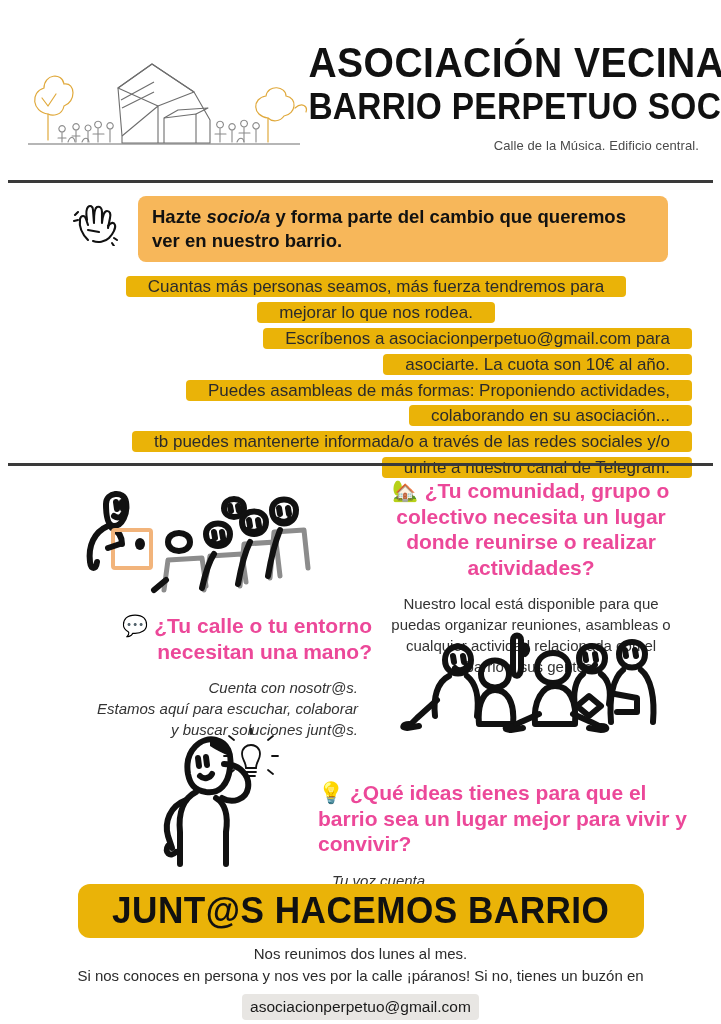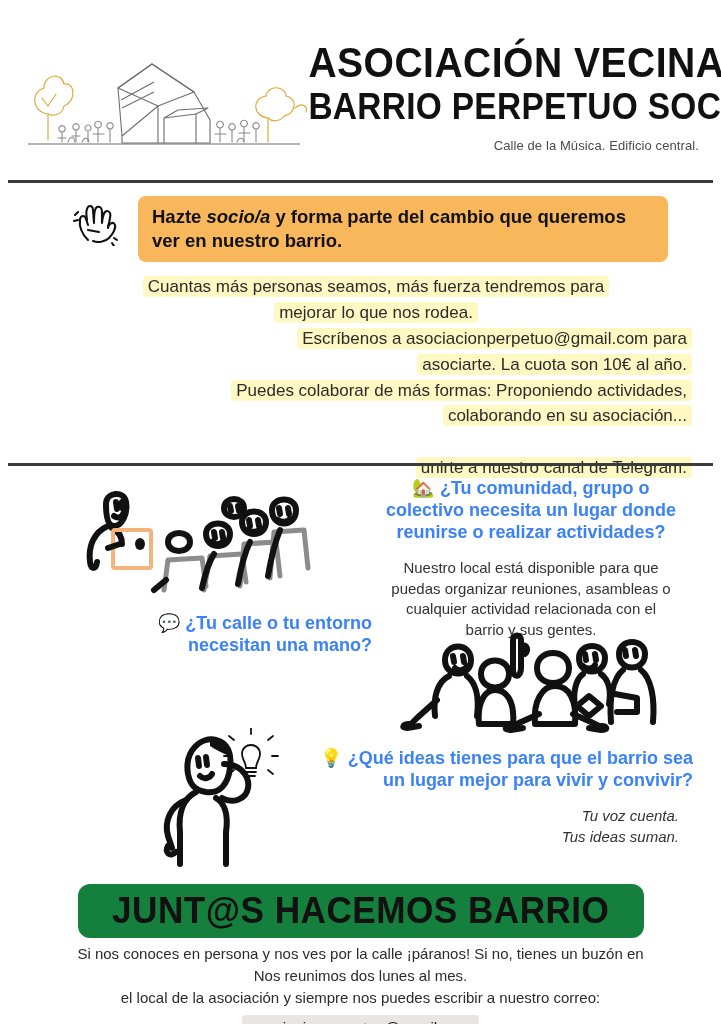--- a/index.html
+++ b/index.html
@@ -111,74 +111,74 @@
   .banner em { font-style: italic; }
 
   .para-grey {
     text-align: center;
     font-size: 17px;
     line-height: 1.52;
     color: #2b2b2b;
     margin: 0;
   }
   .para-grey span.hl {
-    background: #fef9c3;
+    background: #eab308;
     border-radius: 4px;
-    padding: 1px 5px;
+    padding: 1px 22px;
     box-decoration-break: clone;
     -webkit-box-decoration-break: clone;
   }
   .block-a { position: absolute; top: 78px; left: 60px; width: 600px; }
   .block-b { position: absolute; top: 130px; left: 46px; width: 630px; text-align: right; }
 
   
   .qa { position: absolute; }
   .qa-head {
     font-weight: 700;
-    font-size: 18px;
+    font-size: 21px;
     line-height: 1.22;
-    color: #3b82f6;
+    color: #ec4899;
     margin: 0 0 8px 0;
   }
   .qa-body {
     font-size: 15px;
     line-height: 1.38;
     color: #333333;
     margin: 14px;
   }
   .qa-body.italic { font-style: italic; }
   .emoji { font-style: normal; font-weight: 400; }
 
   
   .qa-1 { top: 478px; right: 30px; width: 320px; text-align: center; }
   .art-audience { position: absolute; top: 482px; left: 72px; width: 285px; height: 115px; }
 
   
   .qa-2 { top: 613px; left: 72px; width: 300px; text-align: right; }
   .art-group { position: absolute; top: 628px; right: 48px; width: 280px; height: 105px; }
 
   
-  .qa-3 { top: 748px; right: 28px; width: 375px; text-align: right; }
+  .qa-3 { top: 780px; right: 28px; width: 375px; text-align: left; }
   .art-thinker { position: absolute; top: 728px; left: 158px; width: 140px; height: 140px; }
   .tagline-serif {
     font-family: "Liberation Serif", serif;
     font-weight: 700;
     font-style: normal;
     font-size: 16.5px;
     color: #111111;
   }
 
   
   .cta {
     position: absolute;
     left: 78px;
     top: 884px;
     width: 566px;
     height: 54px;
-    background: #15803d;
+    background: #eab308;
     border-radius: 12px;
     display: flex;
     align-items: center;
     justify-content: center;
   }
   .cta-text {
     font-family: "Liberation Sans Narrow", "Liberation Sans", sans-serif;
     font-weight: 700;
     font-size: 37px;
     letter-spacing: 0.5px;
@@ -290,23 +290,23 @@
   </div>
 
   <p class="para-grey block-a">
     <span class="hl">Cuantas más personas seamos, más fuerza tendremos para</span><br>
     <span class="hl">mejorar lo que nos rodea.</span>
   </p>
 
   <p class="para-grey block-b">
     <span class="hl">Escríbenos a asociacionperpetuo@gmail.com para</span><br>
     <span class="hl">asociarte. La cuota son 10€ al año.</span><br>
-    <span class="hl">Puedes colaborar de más formas:  Proponiendo actividades,</span><br>
+    <span class="hl">Puedes asambleas de más formas:  Proponiendo actividades,</span><br>
     <span class="hl">colaborando en su asociación...</span><br>
-    <br>
+    <span class="hl">tb puedes mantenerte informada/o a través de las redes sociales y/o</span><br>
     <span class="hl">unirte a nuestro canal de Telegram.</span>
   </p>
 </div>
 
 <div class="rule rule-2"></div>
 
 <div class="art-audience">
   <svg viewBox="0 0 285 115" width="285" height="115" aria-hidden="true">
 
     <path class="doodle" d="M34 22 C34 10 52 8 54 20 C56 32 50 44 42 44 C35 44 34 32 34 22 Z"></path>
@@ -357,20 +357,25 @@
     <span>¿Tu comunidad, grupo o colectivo necesita un lugar donde reunirse o realizar actividades?</span>
   </p>
   <p class="qa-body">Nuestro local está disponible para que puedas organizar reuniones, asambleas o cualquier actividad relacionada con el barrio y sus gentes.</p>
 </div>
 
 <div class="qa qa-2">
   <p class="qa-head">
     <span class="emoji">💬</span>
     <span>¿Tu calle o tu entorno necesitan una mano?</span>
   </p>
+  <p class="qa-body italic">
+    <span>Cuenta con nosotr@s.</span><br>
+    <span>Estamos aquí para escuchar, colaborar</span><br>
+    <span>y buscar soluciones junt@s.</span>
+  </p>
 </div>
 
 <div class="art-group">
   <svg viewBox="0 0 280 105" width="280" height="105" aria-hidden="true">
 
     <path class="doodle" d="M52 32 C52 14 78 14 78 32 C78 50 52 50 52 32 Z"></path>
     <path class="doodle" d="M60 28 L61 34 M70 28 L71 34" stroke-width="5"></path>
     <path class="doodle" d="M62 40 C66 44 72 42 74 38" stroke-width="5"></path>
     <path class="doodle" d="M56 48 C44 54 40 70 42 88"></path>
     <path class="doodle" d="M74 48 C84 56 86 72 84 88"></path>
@@ -441,17 +446,16 @@
     <span>Tu voz cuenta.</span><br>
     <span>Tus ideas suman.</span><br>
   </p>
 </div>
 
 <div class="cta">
   <span class="cta-text">JUNT@S HACEMOS BARRIO</span>
 </div>
 
 <div class="footer">
+  <div>Nos reunimos dos lunes al mes.</div>
   <div>Si nos conoces en persona y nos ves por la calle ¡páranos! Si no, tienes un buzón en</div>
-  <div>Nos reunimos dos lunes al mes.</div>
-  <div>el local de la asociación y siempre nos puedes escribir a nuestro correo:</div>
   <span class="footer-email">asociacionperpetuo@gmail.com</span>
 </div>
 
 </body></html>

